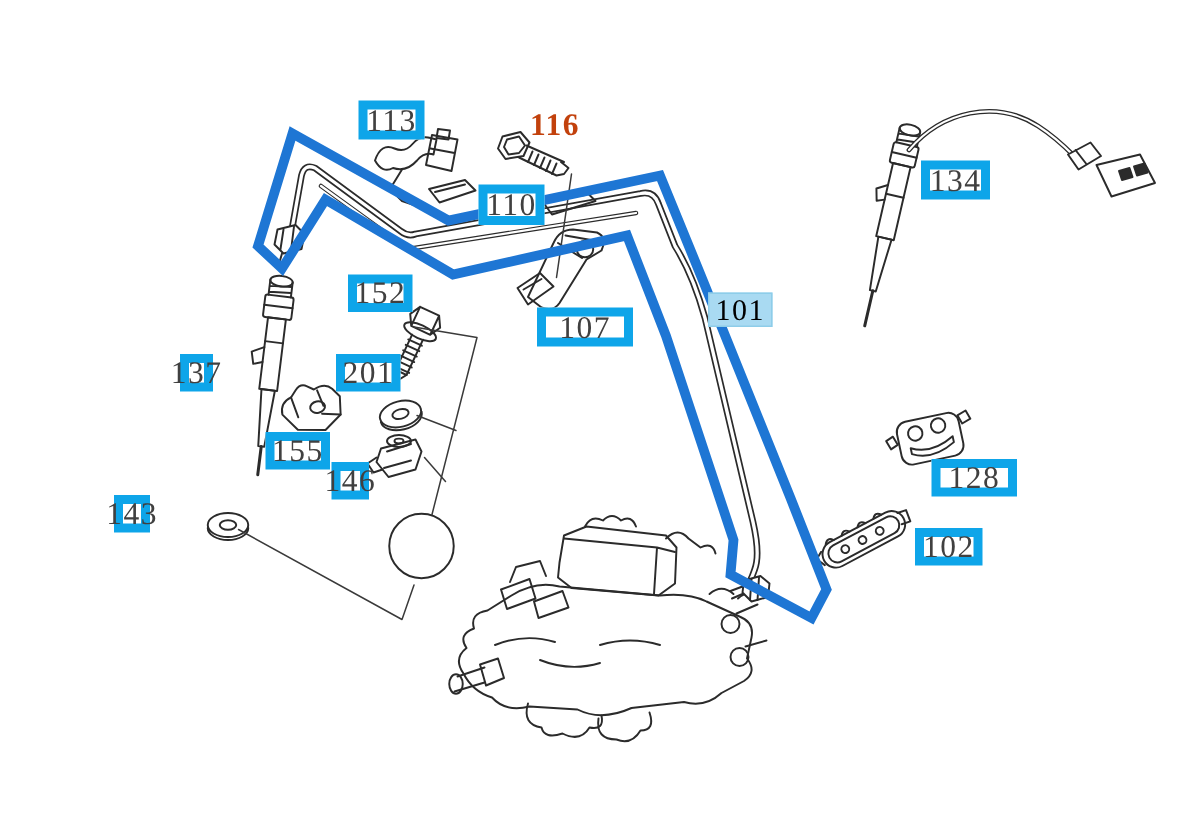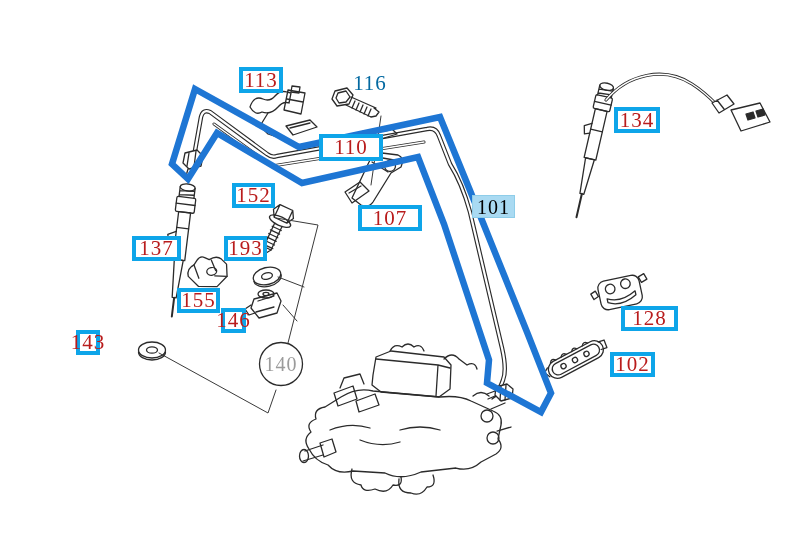--- a/index.html
+++ b/index.html
@@ -1,22 +1,22 @@
 <!DOCTYPE html>
 <html><head>
 <meta charset="utf-8">
 <style>
   html,body{margin:0;padding:0;background:#ffffff;}
   #canvas{position:relative;width:790px;height:550px;background:#ffffff;overflow:hidden;
           font-family:"Liberation Serif",serif;}
   #art{position:absolute;left:0;top:0;}
-  .lbl{position:absolute;box-sizing:border-box;border:4px solid #0ea5e9;background:#ffffff;
-       color:#b91c1c;font-size:21px;line-height:1;display:flex;align-items:center;justify-content:center;
+  .lbl{position:absolute;box-sizing:border-box;border:6px solid #0ea5e9;background:#ffffff;
+       color:#404040;font-size:21px;line-height:1;display:flex;align-items:center;justify-content:center;
        letter-spacing:1px;cursor:pointer;}
-  .lbl.plain{border:none;background:transparent;color:#0369a1;}
+  .lbl.plain{border:none;background:transparent;color:#c2410c;font-weight:bold;}
   .lbl.selected{background:#a9daf2;border:1px solid #8ecde9;color:#000000;font-size:20px;}
   .lbl.grouplbl{border:none;background:transparent;color:#9b9b9b;font-size:20px;}
 </style>
 </head>
 <body>
 
 <div id="canvas">
 
 <svg id="art" width="790" height="550" viewBox="0 0 790 550">
   <g fill="none" stroke="#2b2b2b" stroke-width="1.3" stroke-linejoin="round" stroke-linecap="round">
@@ -166,27 +166,26 @@
     </g>
 
     <polygon points="195,89 299,147 440,117 469,188 527,332 551,393 541,412 487,383 489,360 444,224 418,157 302,183 217,133 188,179 172,164" fill="none" stroke="#1e76d4" stroke-width="6.5" stroke-linejoin="miter"></polygon>
 
     <circle cx="281" cy="364" r="21.5" fill="#ffffff"></circle>
   </g>
 </svg>
 
 <div class="lbl" style="left:239px;top:67px;width:44px;height:26px">113</div>
 <div class="lbl plain" style="left:347px;top:70px;width:46px;height:26px">116</div>
-<div class="lbl" style="left:319px;top:134px;width:64px;height:27px">110</div>
+<div class="lbl" style="left:319px;top:123px;width:44px;height:27px">110</div>
 <div class="lbl" style="left:614px;top:107px;width:46px;height:26px">134</div>
 <div class="lbl selected" style="left:472px;top:195px;width:43px;height:23px">101</div>
 <div class="lbl" style="left:232px;top:183px;width:43px;height:25px">152</div>
-<div class="lbl" style="left:132px;top:236px;width:49px;height:25px">137</div>
-<div class="lbl" style="left:224px;top:236px;width:43px;height:25px">193</div>
+<div class="lbl" style="left:120px;top:236px;width:22px;height:25px">137</div>
+<div class="lbl" style="left:224px;top:236px;width:43px;height:25px">201</div>
 <div class="lbl" style="left:358px;top:205px;width:64px;height:26px">107</div>
 <div class="lbl" style="left:177px;top:288px;width:43px;height:25px">155</div>
 <div class="lbl" style="left:221px;top:308px;width:25px;height:25px">146</div>
 <div class="lbl" style="left:76px;top:330px;width:24px;height:25px">143</div>
-<div class="lbl grouplbl" style="left:259px;top:342px;width:44px;height:44px">140</div>
 <div class="lbl" style="left:621px;top:306px;width:57px;height:25px">128</div>
 <div class="lbl" style="left:610px;top:352px;width:45px;height:25px">102</div>
 
 </div>
 
 </body></html>

